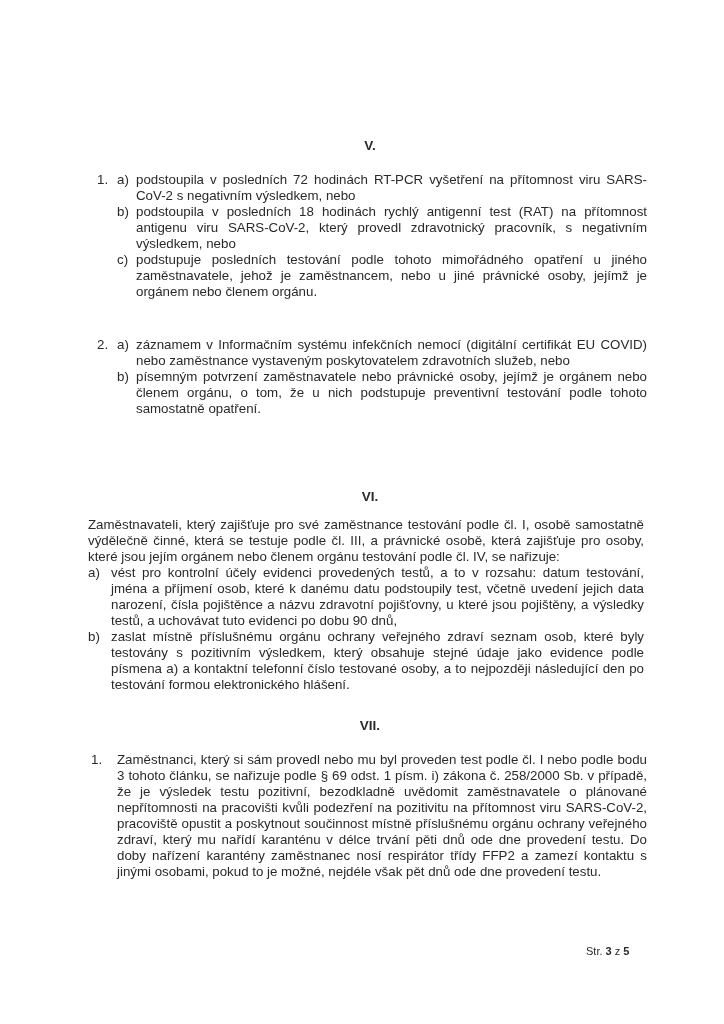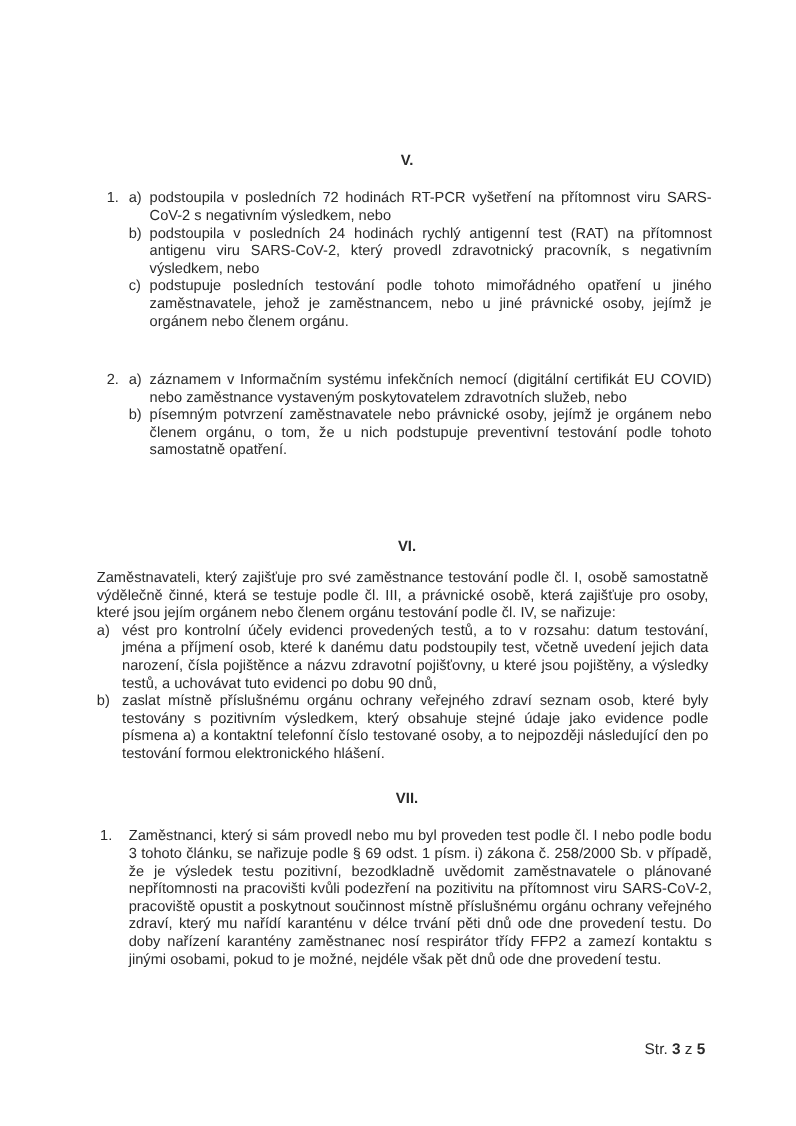--- a/index.html
+++ b/index.html
@@ -15,42 +15,42 @@
   }
   .block { position: absolute; font-size: 13.3px; line-height: 16px; text-align: justify; }
   .num-item { position: relative; padding-left: 20px; }
   .num-item > .num { position: absolute; left: 0; top: 0; }
   .sub-list { margin: 0; padding: 0; }
   .sub-item { position: relative; padding-left: 19px; }
   .sub-item > .mark { position: absolute; left: 0; top: 0; }
   .txt { display: block; text-align: justify; }
   .after { display: block; margin-top: 0; }
   .footer {
-    position: absolute; left: 586px; top: 945px; font-size: 14px; color: #2a2a2a;
+    position: absolute; left: 586px; top: 945px; font-size: 11px; color: #2a2a2a;
   }
   .footer b { font-weight: bold; }
 </style>
 </head>
 <body>
 
 <div class="page">
 
   <div class="heading" style="top:138px;">V.</div>
 
   <div class="block" style="left:97px; top:172px; width:550px;">
     <div class="num-item">
       <span class="num">1.</span>
       <div class="sub-list">
         <div class="sub-item">
           <span class="mark">a)</span>
           <span class="txt">podstoupila v posledních 72 hodinách RT-PCR vyšetření na přítomnost viru SARS-CoV-2 s negativním výsledkem, nebo</span>
         </div>
         <div class="sub-item">
           <span class="mark">b)</span>
-          <span class="txt">podstoupila v posledních 24 hodinách rychlý antigenní test (RAT) na přítomnost antigenu viru SARS-CoV-2, který provedl zdravotnický pracovník, s negativním výsledkem, nebo</span>
+          <span class="txt">podstoupila v posledních 18 hodinách rychlý antigenní test (RAT) na přítomnost antigenu viru SARS-CoV-2, který provedl zdravotnický pracovník, s negativním výsledkem, nebo</span>
         </div>
         <div class="sub-item">
           <span class="mark">c)</span>
           <span class="txt">podstupuje posledních testování podle tohoto mimořádného opatření u jiného zaměstnavatele, jehož je zaměstnancem, nebo u jiné právnické osoby, jejímž je orgánem nebo členem orgánu.</span>
         </div>
       </div>
     </div>
   </div>
 
   <div class="block" style="left:97px; top:337px; width:550px;">

